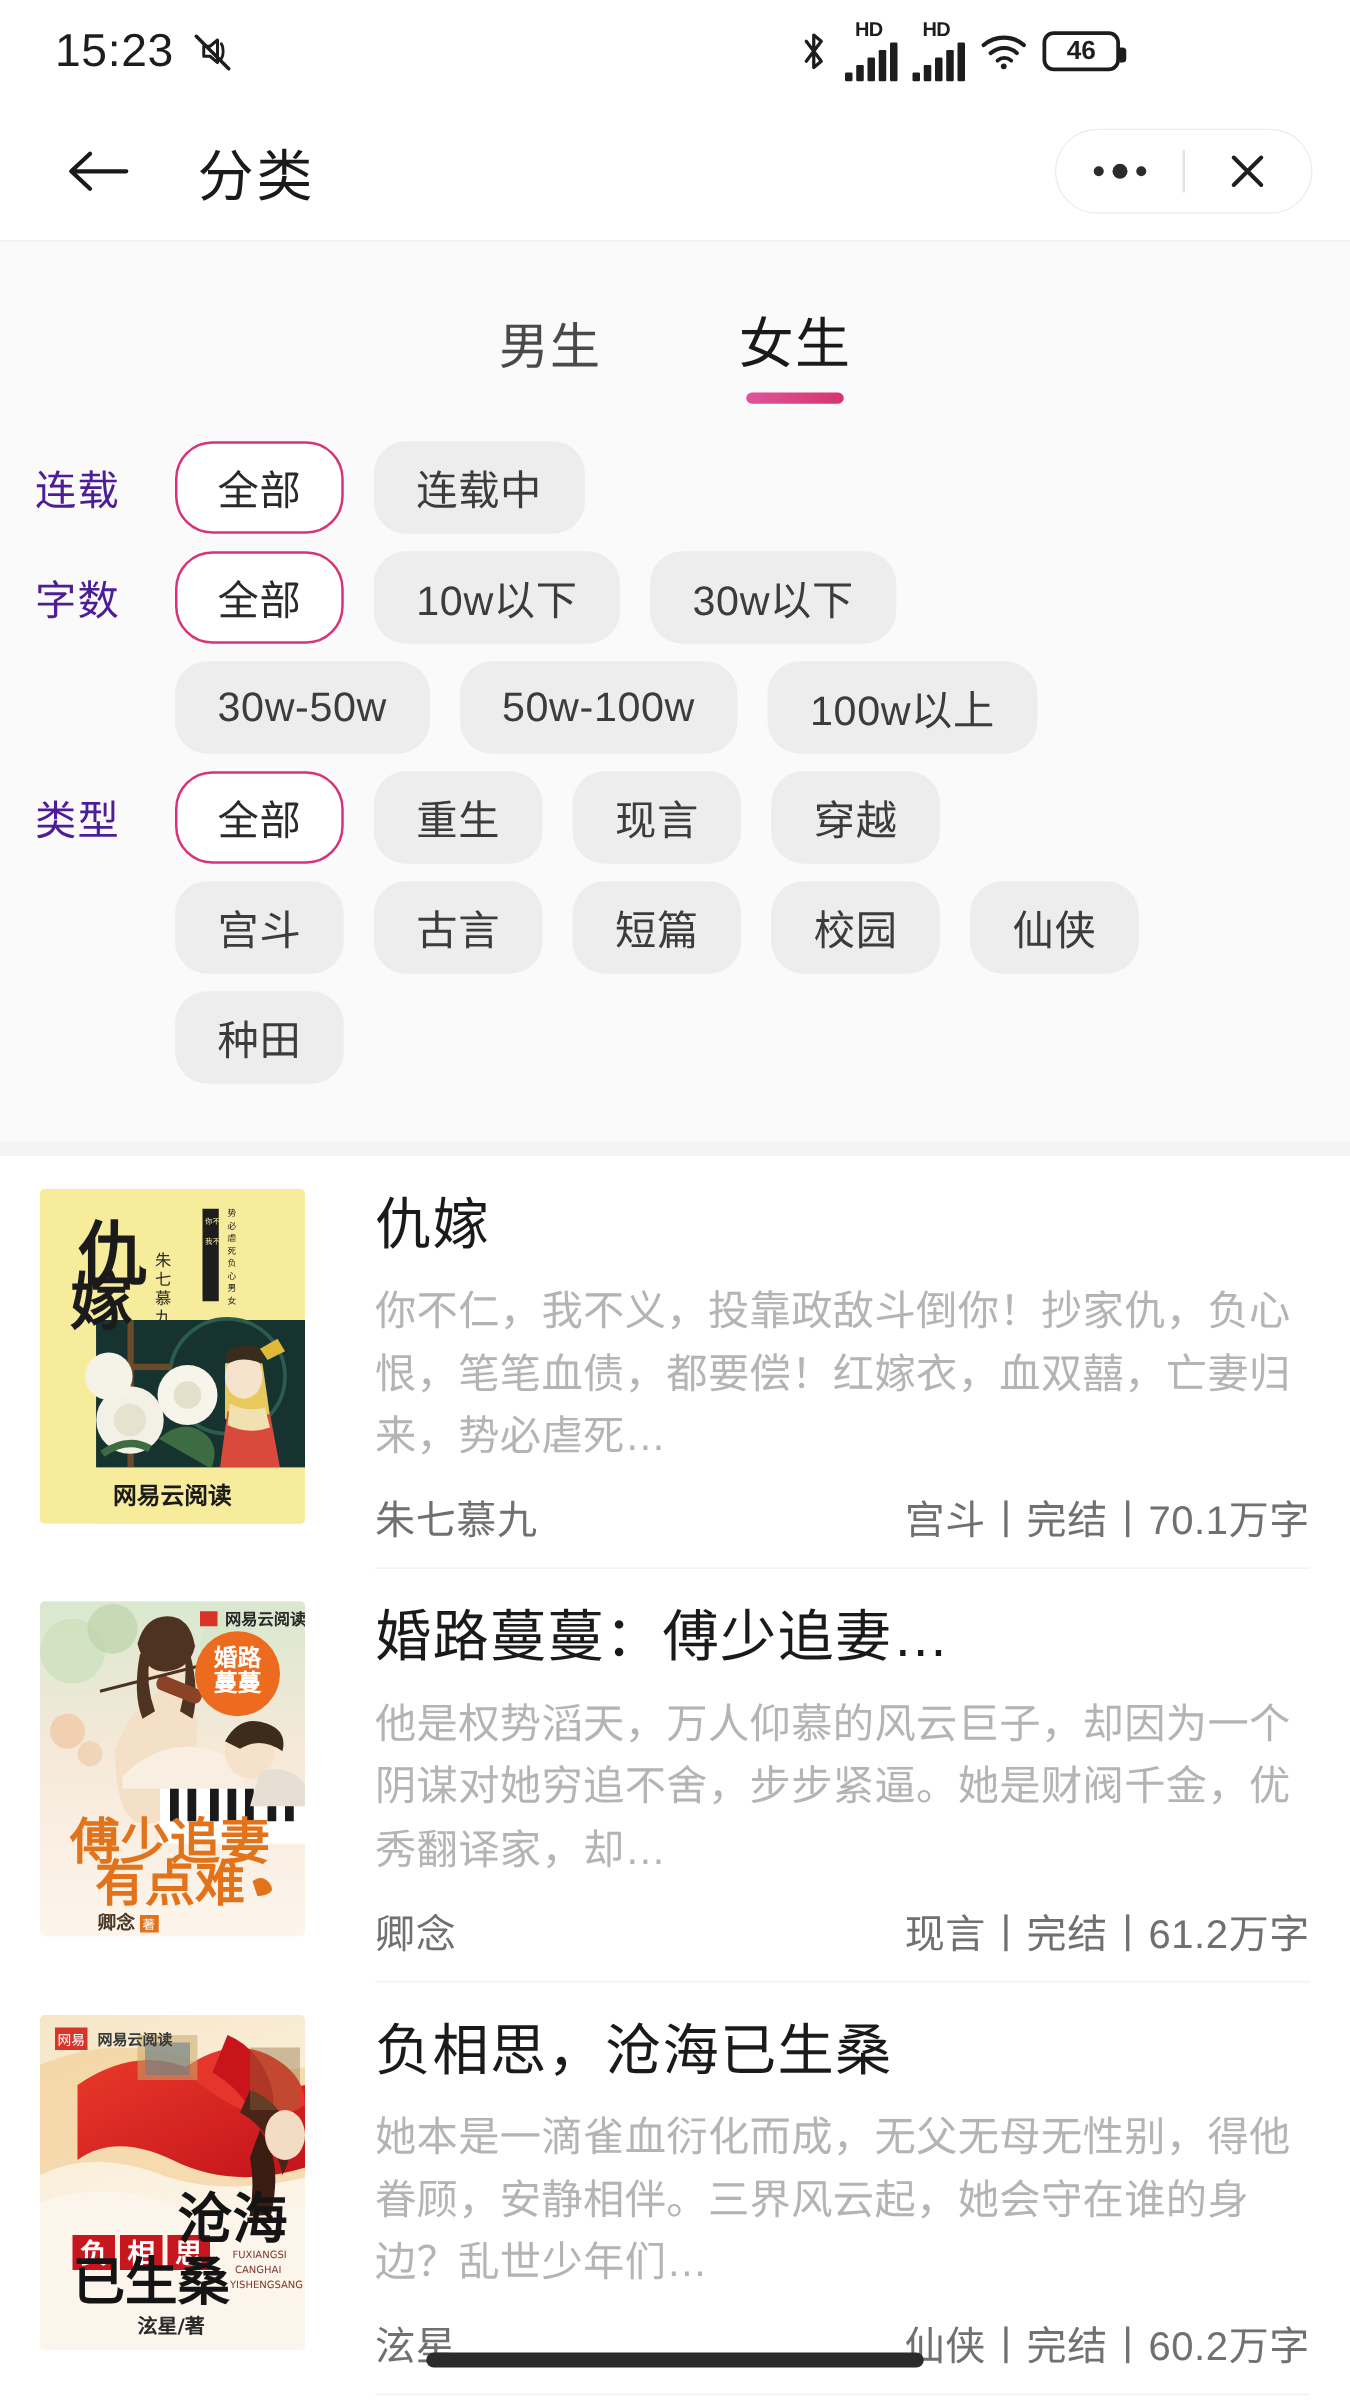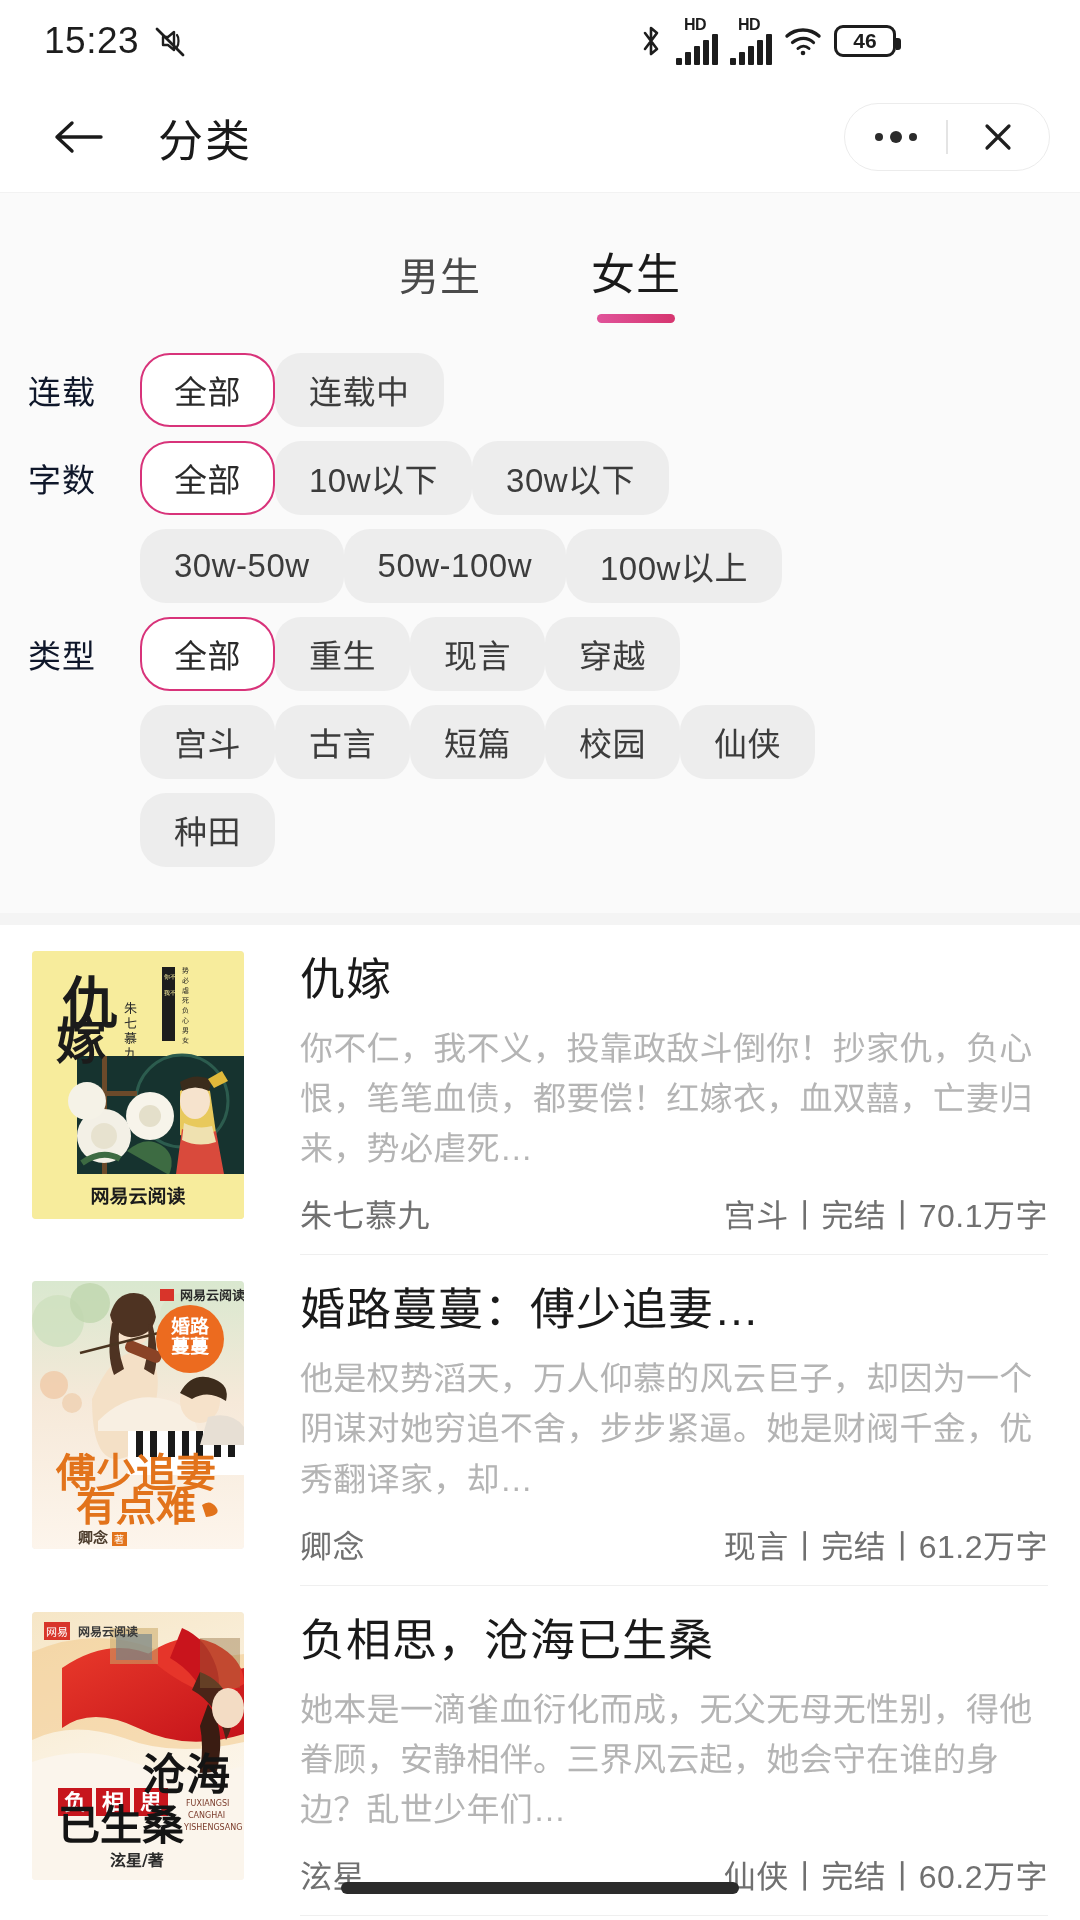--- a/index.html
+++ b/index.html
@@ -78,24 +78,24 @@
   .tab.active:after{
     content:""; position:absolute; bottom:0; left:50%; transform:translateX(-50%);
     width:78px; height:9px; border-radius:5px;
     background:linear-gradient(90deg,#e0539a,#d6356f);
   }
 
   .frow{
     display:flex; align-items:center; margin-top:14px; padding-left:28px;
   }
   .frow-label{
-    width:112px; min-width:112px; font-size:33px; color:#0f172a; letter-spacing:1px;
+    width:112px; min-width:112px; font-size:33px; color:#4c1d95; letter-spacing:1px;
   }
   .frow.indent .frow-label{ visibility:hidden; }
-  .chips{ display:flex; align-items:center; flex-wrap:nowrap; }
+  .chips{ display:flex; align-items:center; gap:24px; flex-wrap:nowrap; }
   .chip{
     height:74px; padding:0 34px; border-radius:26px; background:#ededed;
     display:flex; align-items:center; justify-content:center;
     font-size:33px; color:#3c3c3c; cursor:pointer; white-space:nowrap;
     letter-spacing:0.5px;
   }
   .chip.sel{
     background:#fff; border:2.5px solid #d8337a; color:#2a2a2a;
     border-radius:30px; padding:0 32px;
   }

